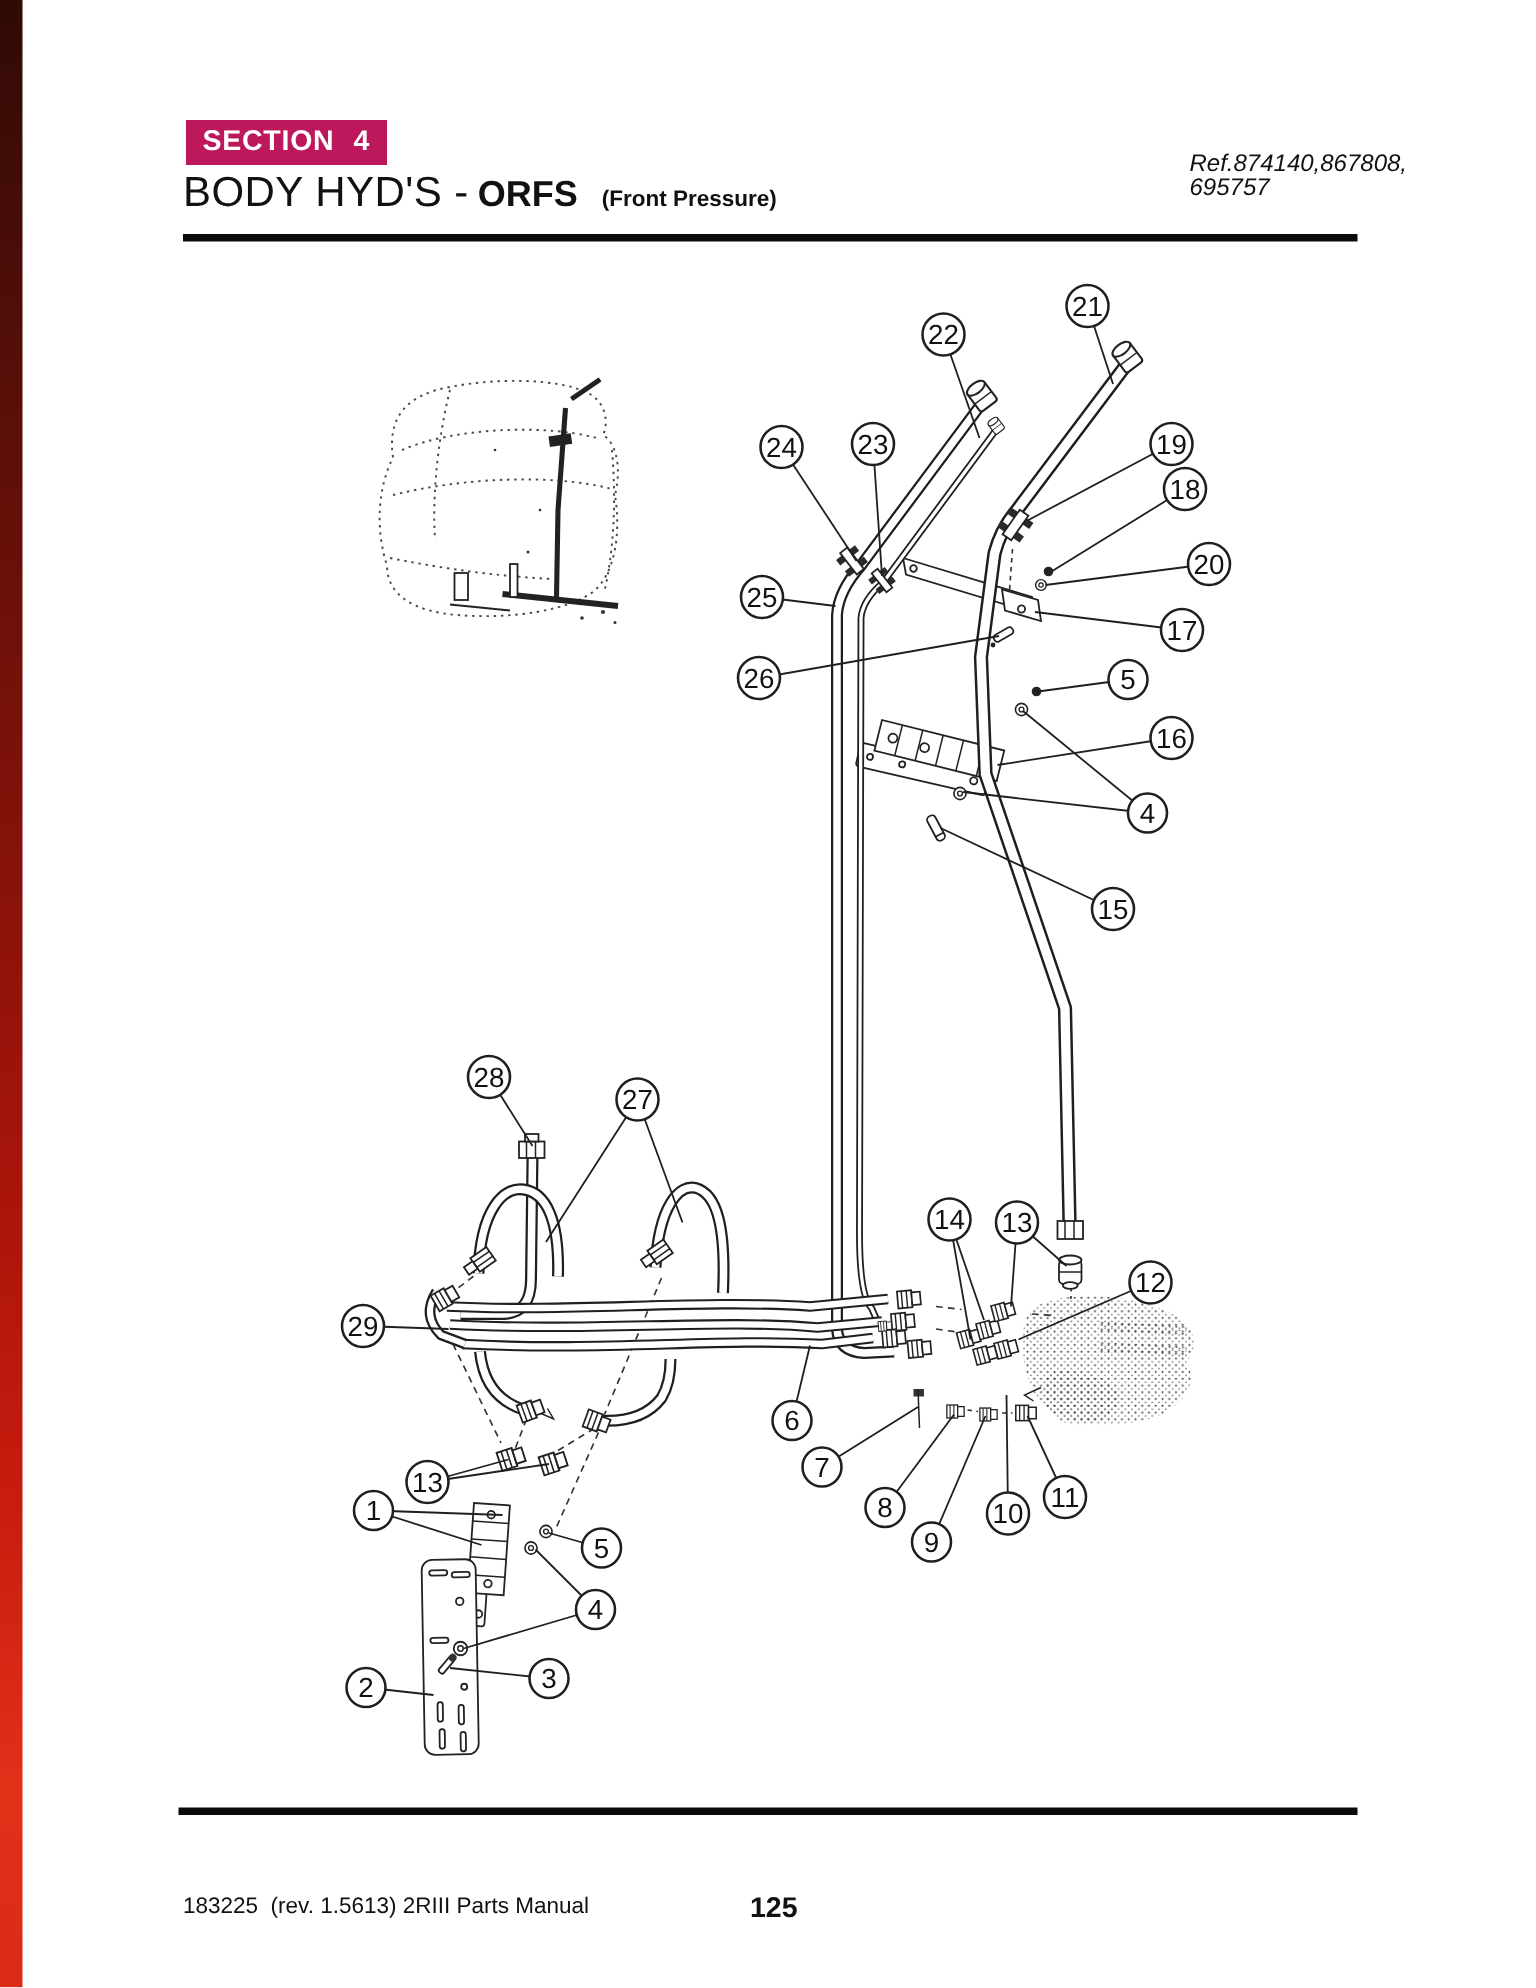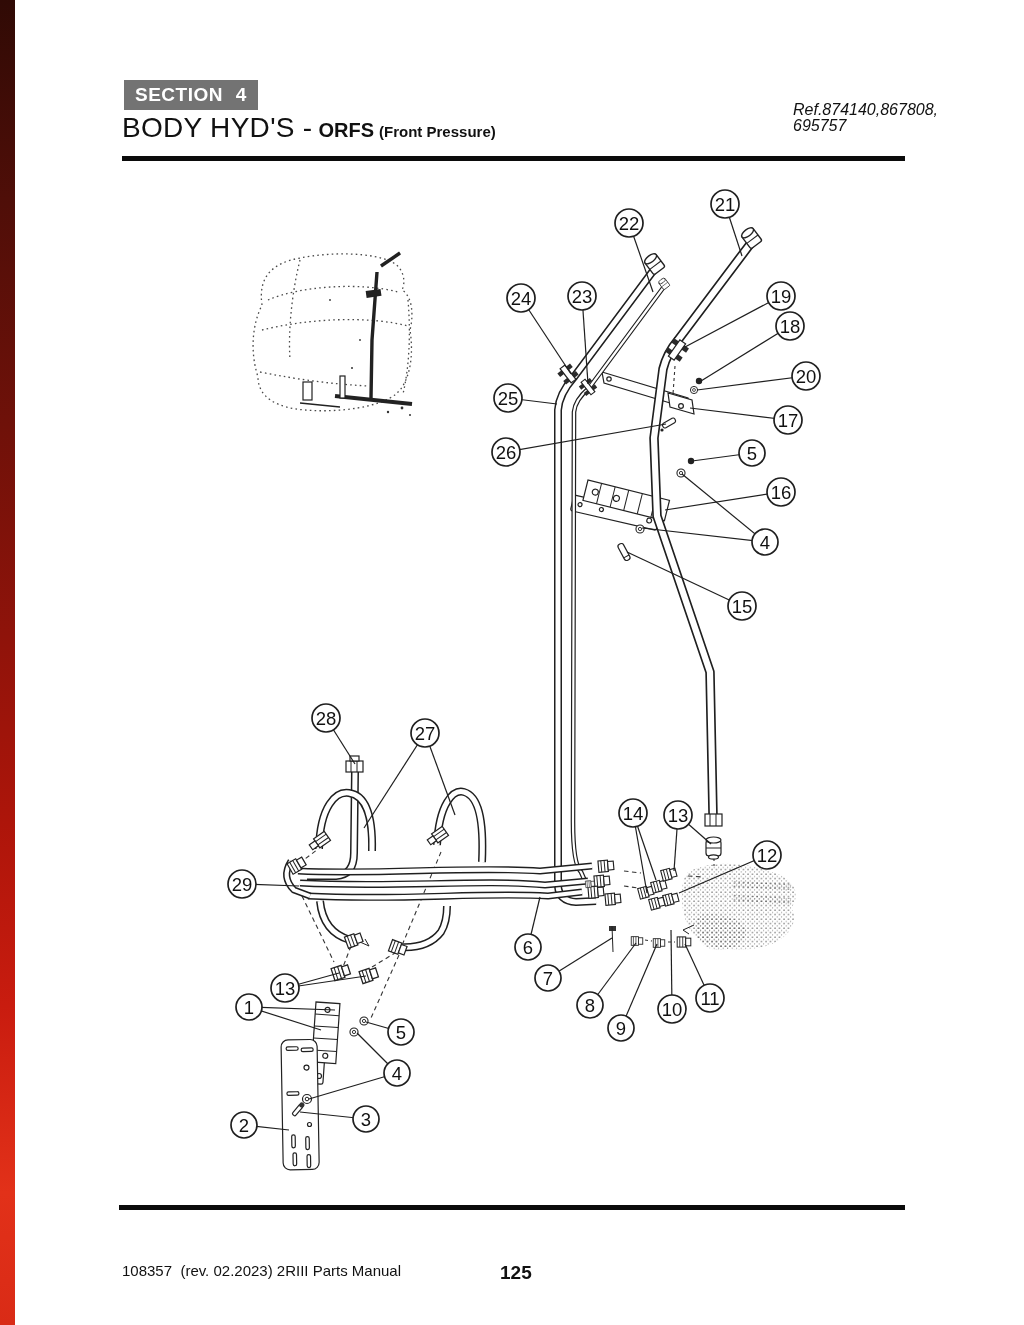--- a/index.html
+++ b/index.html
@@ -1,25 +1,25 @@
 <!DOCTYPE html>
 <html><head>
 <meta charset="utf-8">
 <style>
   html,body{margin:0;padding:0;background:#fff;}
   .page{position:relative;width:1024px;height:1325px;background:#ffffff;overflow:hidden;
         font-family:"Liberation Sans",sans-serif;color:#111;}
   .edgebar{position:absolute;left:0;top:0;width:15px;height:1325px;
         background:linear-gradient(180deg,#300a05 0%,#4f0e08 15%,#6f1109 32%,#8f130a 48%,#ad150a 62%,#c91c0f 76%,#e23119 90%,#d92b16 100%);}
-  .badge{position:absolute;left:124px;top:80px;height:30px;line-height:30px;background:#737373;color:#fff;
+  .badge{position:absolute;left:124px;top:80px;height:30px;line-height:30px;background:#be185d;color:#fff;
         font-weight:bold;font-size:19px;padding:0 11px;letter-spacing:.5px;word-spacing:7px;}
   .titleline{position:absolute;left:122px;top:112px;white-space:nowrap;}
   .title-main{font-weight:normal;font-size:28px;letter-spacing:.3px;}
-  .title-sub{font-weight:bold;font-size:20px;margin-left:6px;}
-  .title-note{font-weight:bold;font-size:15px;margin-left:5px;}
+  .title-sub{font-weight:bold;font-size:24px;margin-left:6px;}
+  .title-note{font-weight:bold;font-size:15px;margin-left:16px;}
   .refblock{position:absolute;left:793px;top:102px;font-style:italic;font-size:16px;line-height:16px;}
   .rule-top{position:absolute;left:122px;top:156px;width:783px;height:5px;background:#0b0b0b;}
   .rule-bottom{position:absolute;left:119px;top:1205px;width:786px;height:5px;background:#0b0b0b;}
   .foot-doc{position:absolute;left:122px;top:1262px;font-size:15px;white-space:pre;}
   .foot-page{position:absolute;left:500px;top:1262px;font-size:19px;font-weight:bold;}
   svg.diagram{position:absolute;left:0;top:0;}
   
   .leader{stroke:#1f1f1f;stroke-width:1.2;}
   .cobubble{fill:#fff;stroke:#1f1f1f;stroke-width:1.7;}
   .conum{font-family:"Liberation Sans",sans-serif;font-size:18.5px;fill:#111;text-anchor:middle;}
@@ -518,15 +518,15 @@
         </g>
         <g>
           <line x1="366" y1="1119" x2="300" y2="1112" class="leader"></line>
           <circle cx="366" cy="1119" r="13" class="cobubble"></circle>
           <text x="366" y="1125.5" class="conum">3</text>
         </g>
       </g>
   </svg>
 
   <div class="rule-bottom"></div>
-  <div class="foot-doc">108357  (rev. 02.2023) 2RIII Parts Manual</div>
+  <div class="foot-doc">183225  (rev. 1.5613) 2RIII Parts Manual</div>
   <div class="foot-page">125</div>
 </div>
 
 </body></html>

